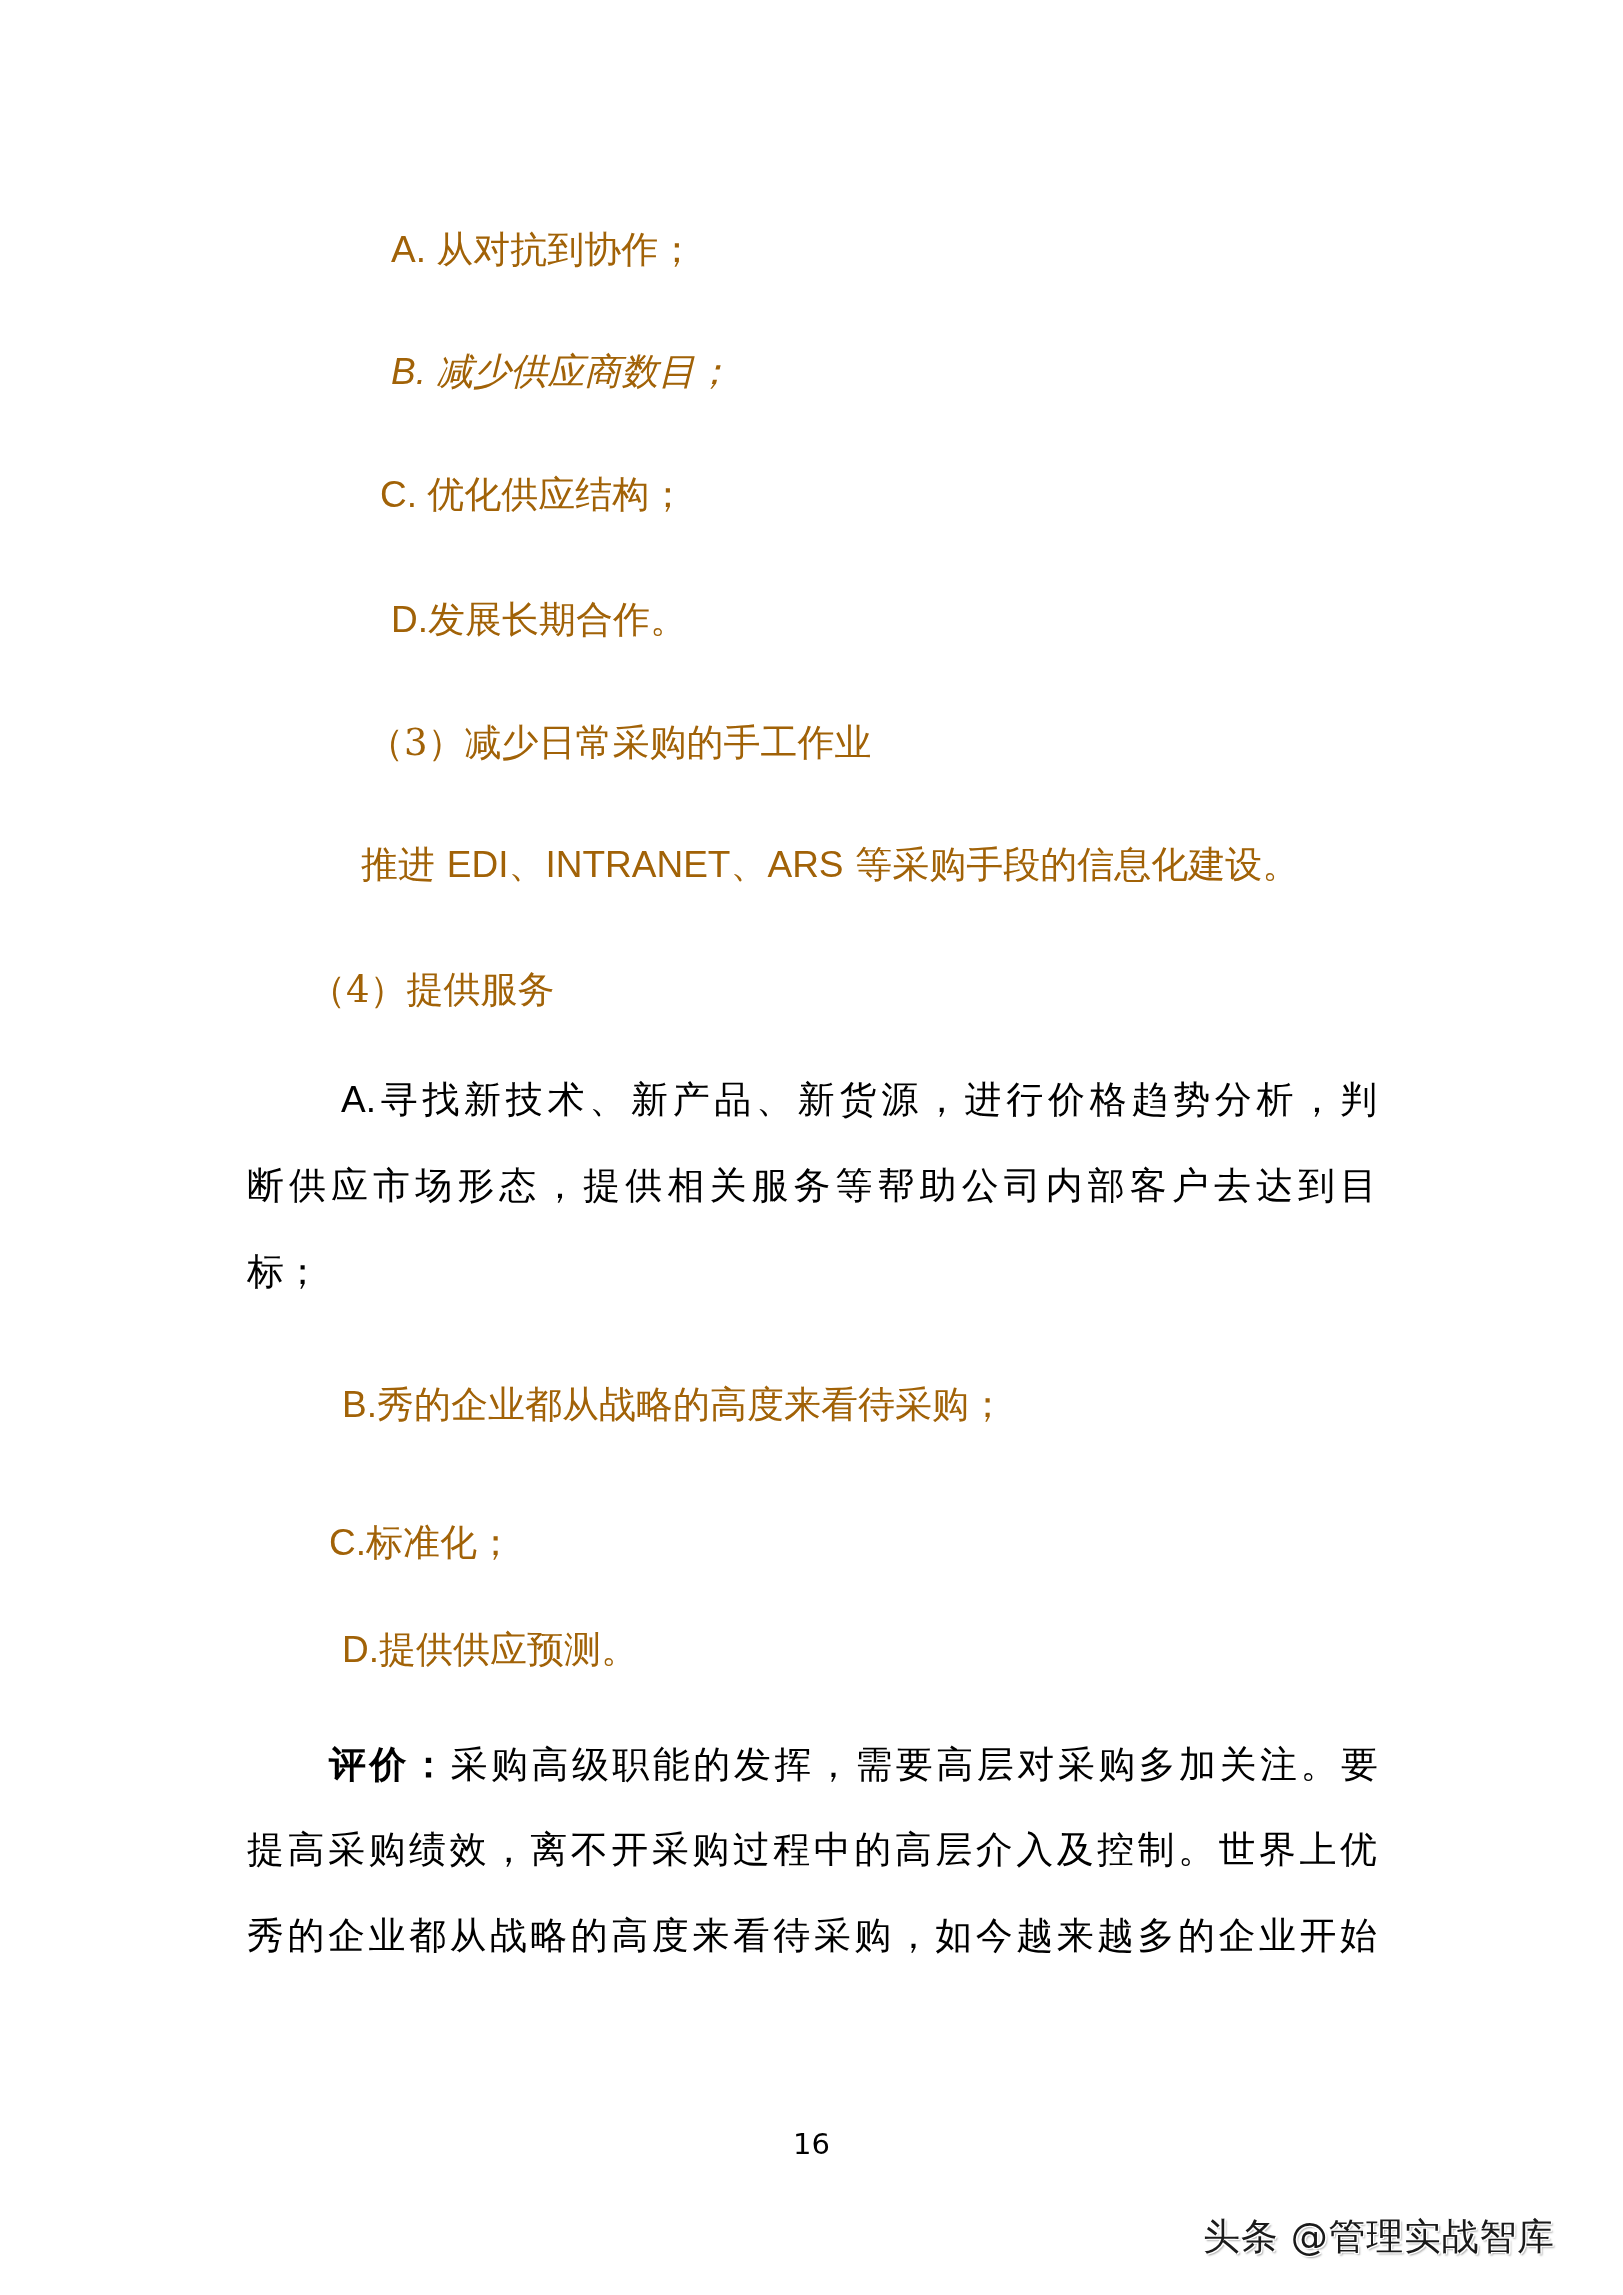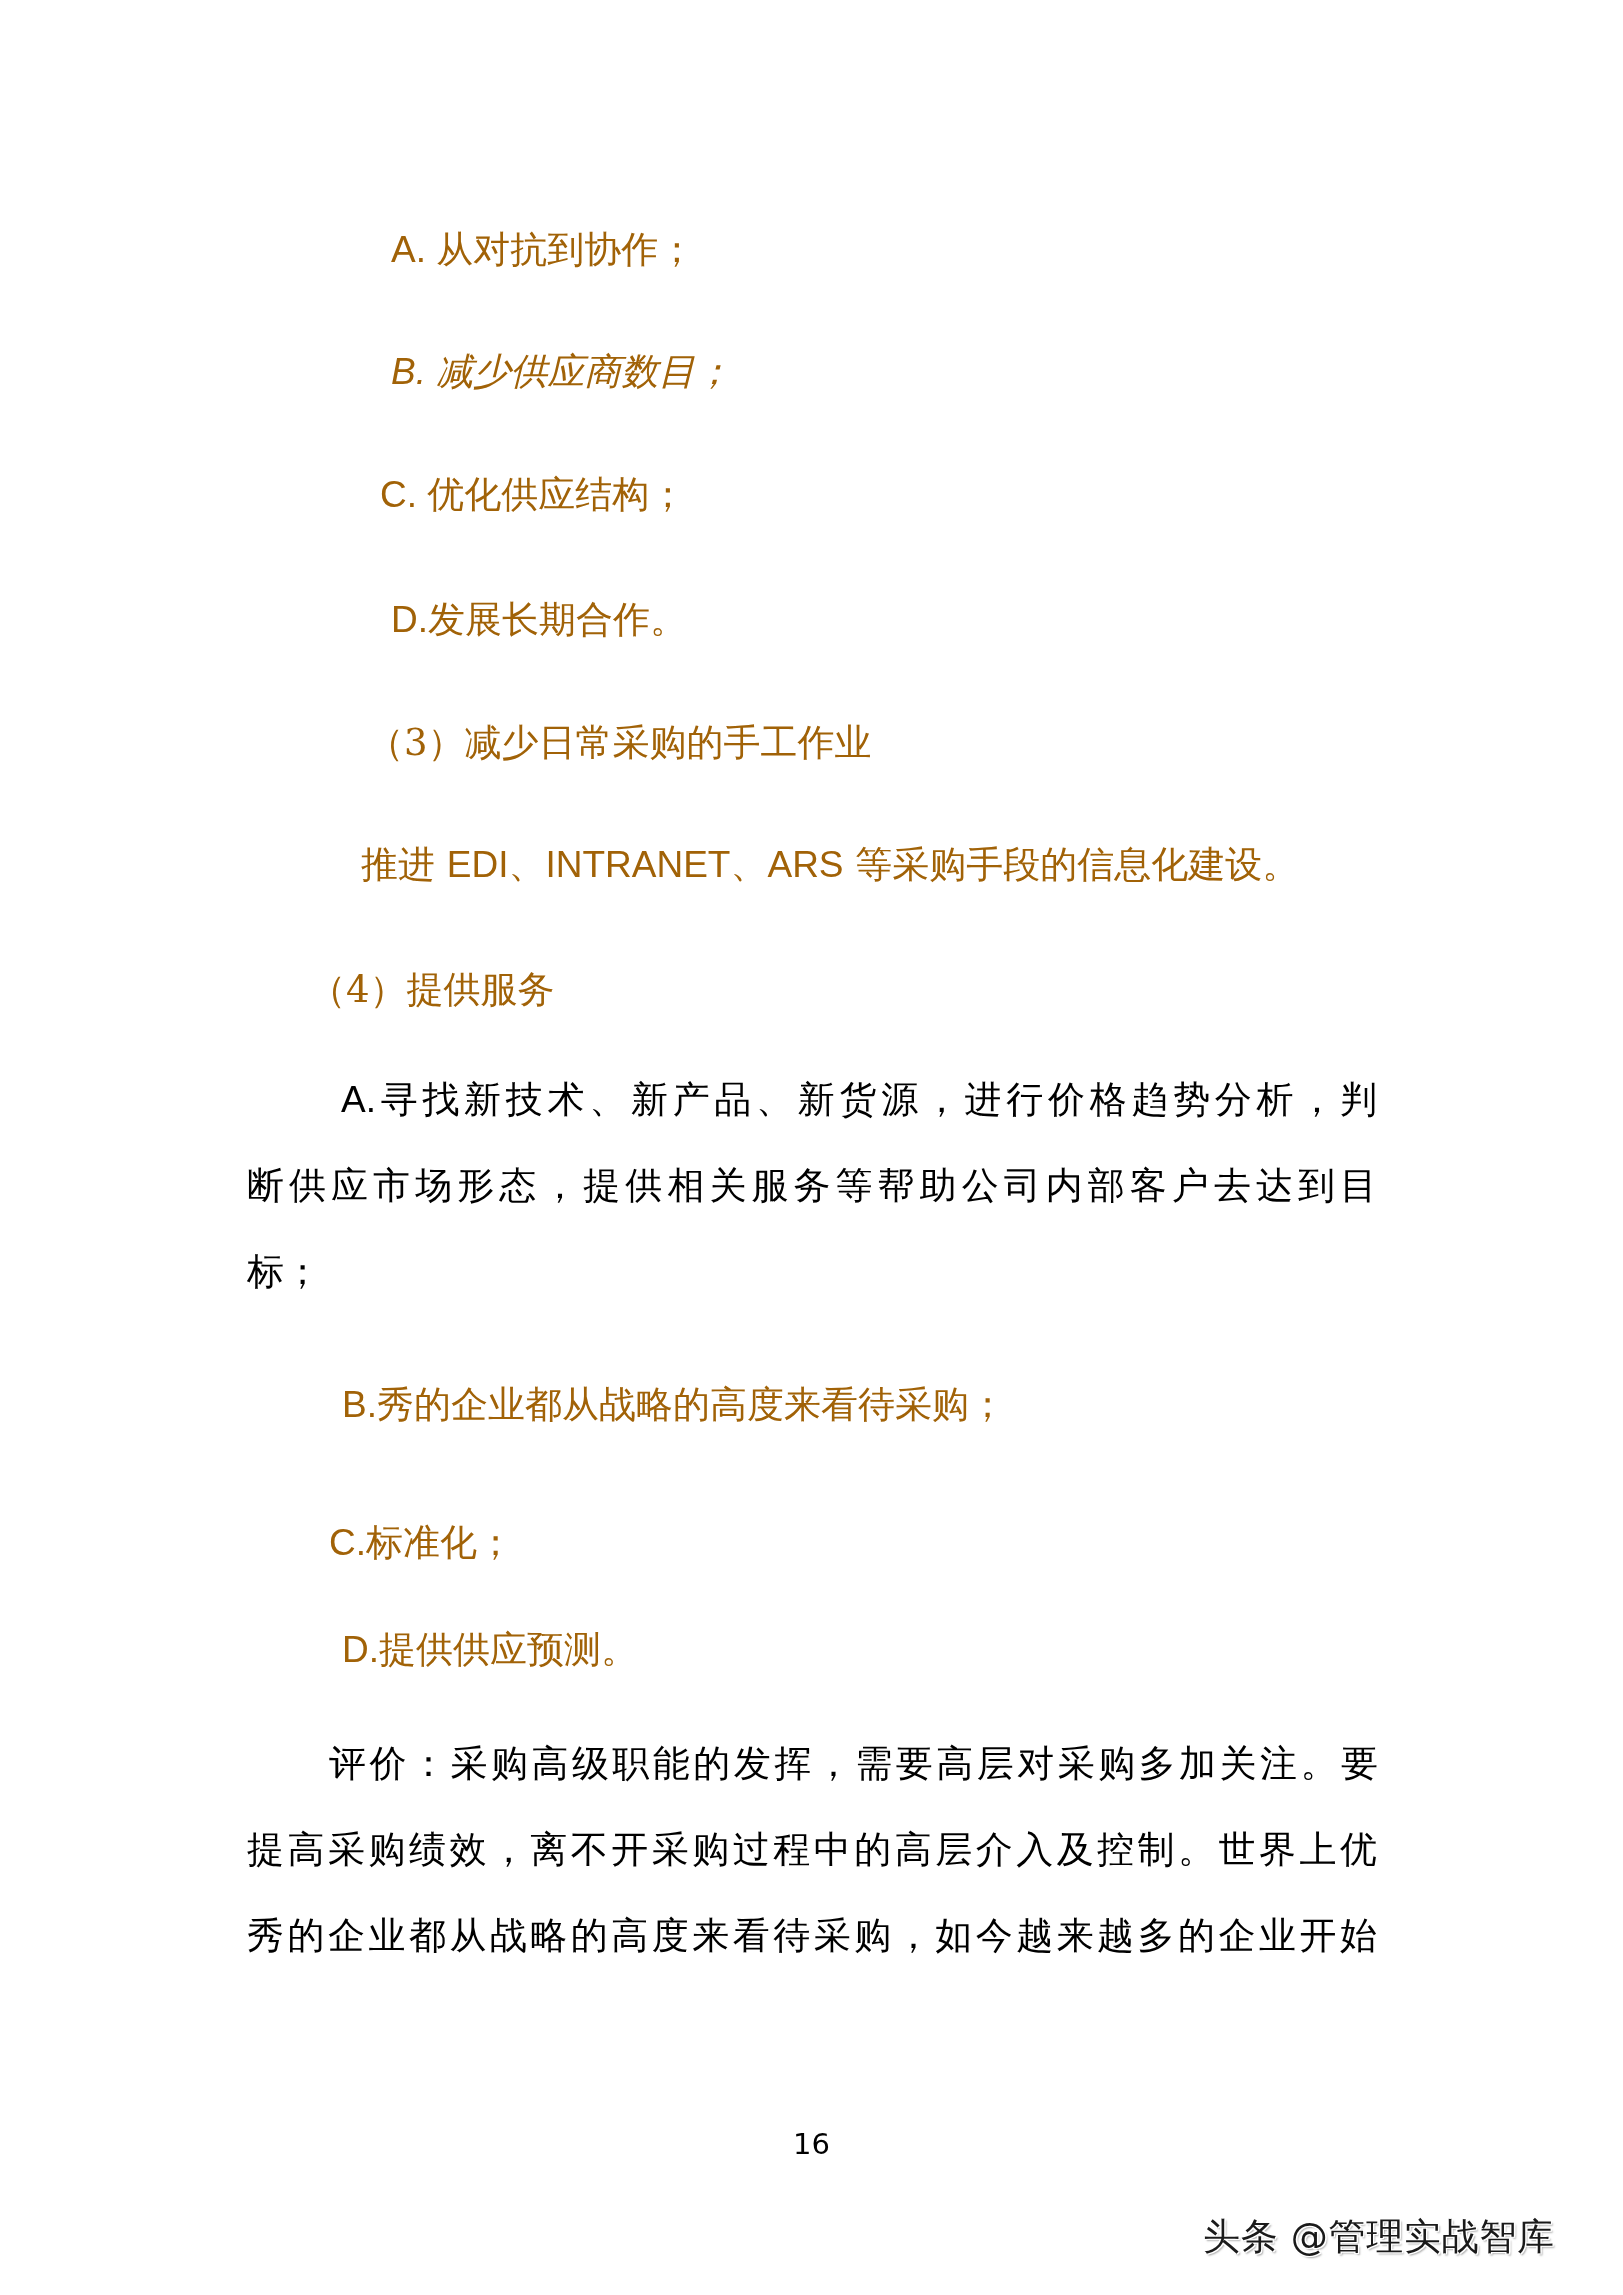--- a/index.html
+++ b/index.html
@@ -47,21 +47,21 @@
       text-align: justify;
       text-align-last: justify;
       height: 86px;
       white-space: nowrap;
       overflow: visible;
     }
     .jline.last {
       text-align-last: left;
     }
     .bold-label {
-      font-weight: normal;
+      font-weight: bold;
     }
     .page-number {
       position: absolute;
       left: 779px;
       top: 2131px;
       width: 65px;
       text-align: center;
       font-family: "DejaVu Sans", "Liberation Sans", sans-serif;
       font-size: 29px;
       line-height: 26px;

